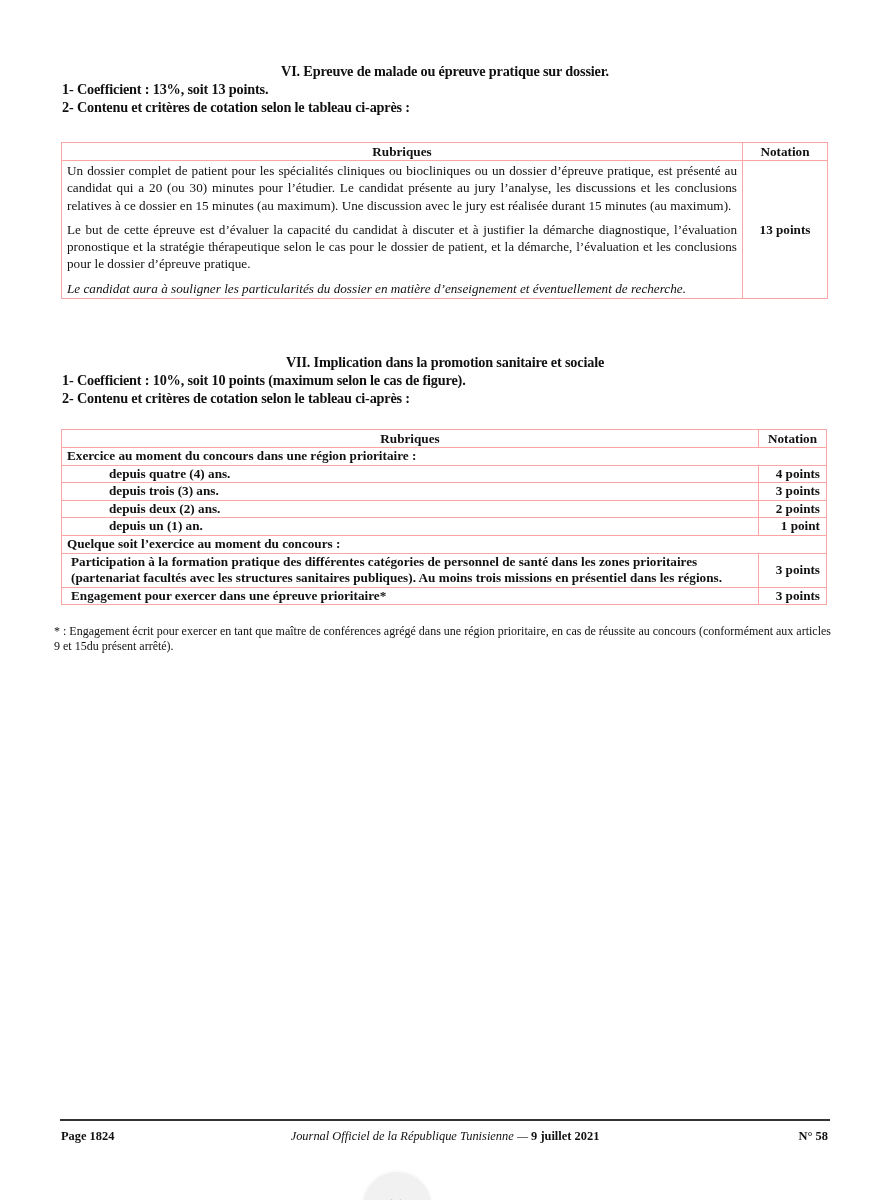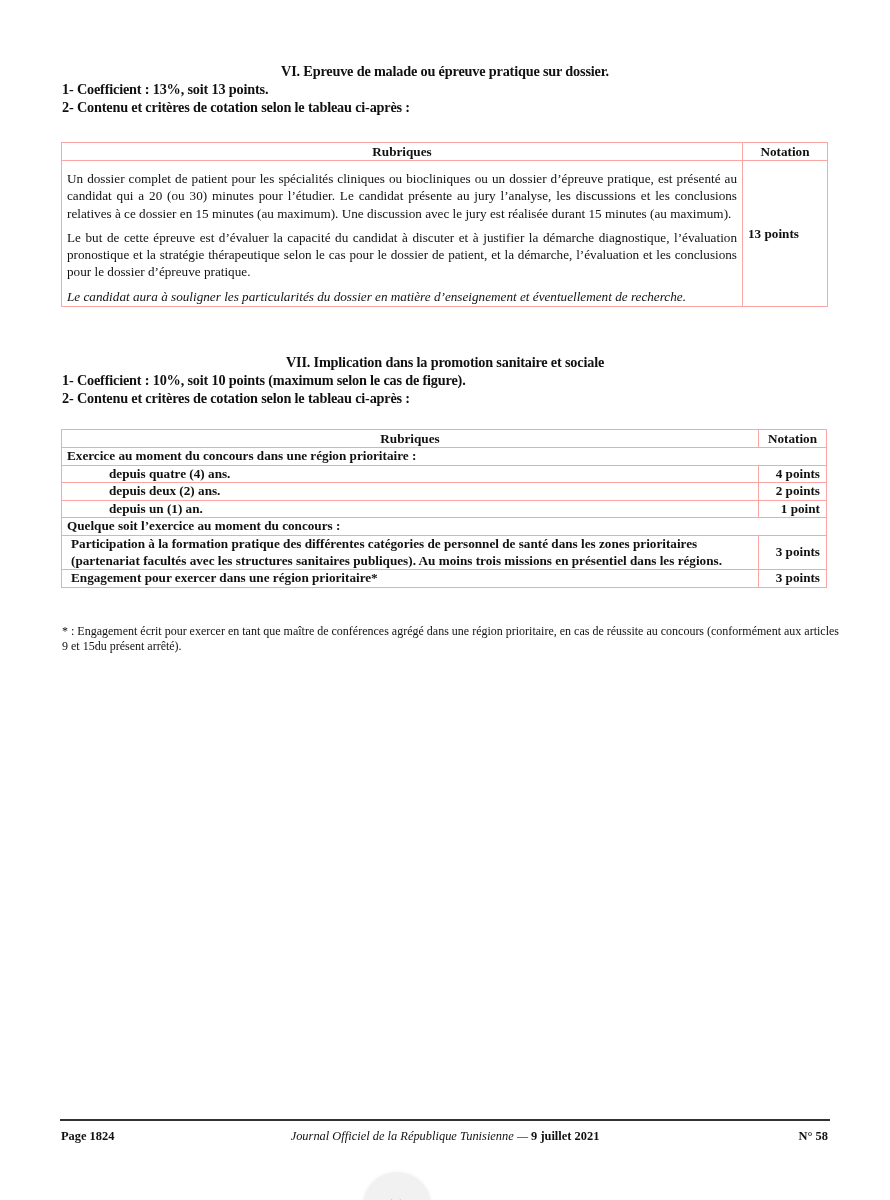--- a/index.html
+++ b/index.html
@@ -3,32 +3,32 @@
 <meta charset="utf-8">
 <style>
   html, body { margin: 0; padding: 0; background: #ffffff; }
   body { width: 890px; height: 1200px; position: relative; overflow: hidden; font-family: "Liberation Serif", serif; color: #111; }
   .section-title { position: absolute; left: 0; width: 890px; text-align: center; font-weight: bold; font-size: 15.5px; letter-spacing: -0.2px; transform: scaleX(0.92); transform-origin: center; }
   .subline { position: absolute; left: 62px; font-weight: bold; font-size: 15.5px; letter-spacing: -0.2px; transform: scaleX(0.92); transform-origin: left; white-space: nowrap; }
   table { border-collapse: collapse; position: absolute; font-size: 13.2px; }
   td, th { border: 1px solid #fca5a5; padding: 0 5px; vertical-align: top; }
   th { font-weight: bold; text-align: center; font-size: 13.2px; height: 17px; line-height: 17px; }
   #t1 { left: 61px; top: 142px; width: 767px; }
-  #t1 .rub { text-align: justify; line-height: 17.3px; padding-top: 9px; padding-bottom: 1px; }
+  #t1 .rub { text-align: justify; line-height: 17.3px; padding-top: 1px; padding-bottom: 1px; }
   #t1 .rub p { margin: 0 0 7px 0; }
   #t1 .rub p:last-child { margin-bottom: 0; font-style: italic; }
-  #t1 .not { width: 74px; vertical-align: middle; font-weight: bold; }
+  #t1 .not { width: 74px; text-align: center; vertical-align: middle; font-weight: bold; }
   #t2 { left: 61px; top: 429px; width: 766px; }
   #t2 td { line-height: 16.6px; height: 16.6px; font-weight: bold; }
   #t2 .grp { font-weight: bold; font-family: Liberation Serif, serif; }
   #t2 .ind { padding-left: 47px; }
   #t2 .pts { width: 56px; text-align: right; font-weight: bold; vertical-align: middle; padding-right: 6px; }
   #t2 .multi { vertical-align: top; padding-left: 9px; }
   #t2 .single { padding-left: 9px; }
-  .notes { position: absolute; left: 62px; top: 624px; width: 780px; font-size: 12px; line-height: 15.4px; }
+  .notes { position: absolute; left: 54px; top: 624px; width: 780px; font-size: 12px; line-height: 15.4px; }
   .notes p { margin: 0; }
   .footer-rule { position: absolute; left: 60px; top: 1119px; width: 770px; height: 2px; background: #333; }
   .footer { position: absolute; top: 1128px; font-size: 13.5px; }
   .f-left { left: 61px; font-weight: bold; transform: scaleX(0.92); transform-origin: left; }
   .f-center { left: 0; width: 890px; text-align: center; font-style: italic; transform: scaleX(0.92); transform-origin: center; }
   .f-center b { font-style: normal; }
   .f-right { right: 62px; font-weight: bold; transform: scaleX(0.92); transform-origin: right; }
   .fab { position: absolute; left: 363px; top: 1172px; width: 68px; height: 68px; border-radius: 50%; background: #f1f1f1; box-shadow: 0 0 4px rgba(0,0,0,0.06); }
   .fab span { position: absolute; left: 26px; top: 22px; font-size: 14px; color: #444; font-family: "Liberation Sans", sans-serif; font-weight: bold; }
 </style>
@@ -67,36 +67,40 @@
     <th>Notation</th>
   </tr>
   <tr>
     <td colspan="2" class="grp">Exercice au moment du concours dans une région prioritaire :</td>
   </tr>
   <tr>
     <td class="ind">depuis quatre (4) ans.</td>
     <td class="pts">4 points</td>
   </tr>
   <tr>
+    <td class="ind">depuis trois (3) ans.</td>
+    <td class="pts">3 points</td>
+  </tr>
+  <tr>
     <td class="ind">depuis deux (2) ans.</td>
     <td class="pts">2 points</td>
   </tr>
   <tr>
     <td class="ind">depuis un (1) an.</td>
     <td class="pts">1 point</td>
   </tr>
   <tr>
     <td colspan="2" class="grp">Quelque soit l’exercice au moment du concours :</td>
   </tr>
   <tr>
     <td class="multi">Participation à la formation pratique des différentes catégories de personnel de santé dans les zones prioritaires (partenariat facultés avec les structures sanitaires publiques). Au moins trois missions en présentiel dans les régions.</td>
     <td class="pts">3 points</td>
   </tr>
   <tr>
-    <td class="single">Engagement pour exercer dans une région prioritaire*</td>
+    <td class="single">Engagement pour exercer dans une épreuve prioritaire*</td>
     <td class="pts">3 points</td>
   </tr>
 </tbody>
   </table>
 
 <div class="notes">
   <p>* : Engagement écrit pour exercer en tant que maître de conférences agrégé dans une région prioritaire, en cas de réussite au concours (conformément aux articles 9 et 15du présent arrêté).</p>
 </div>
 
 <div class="footer-rule"></div>

